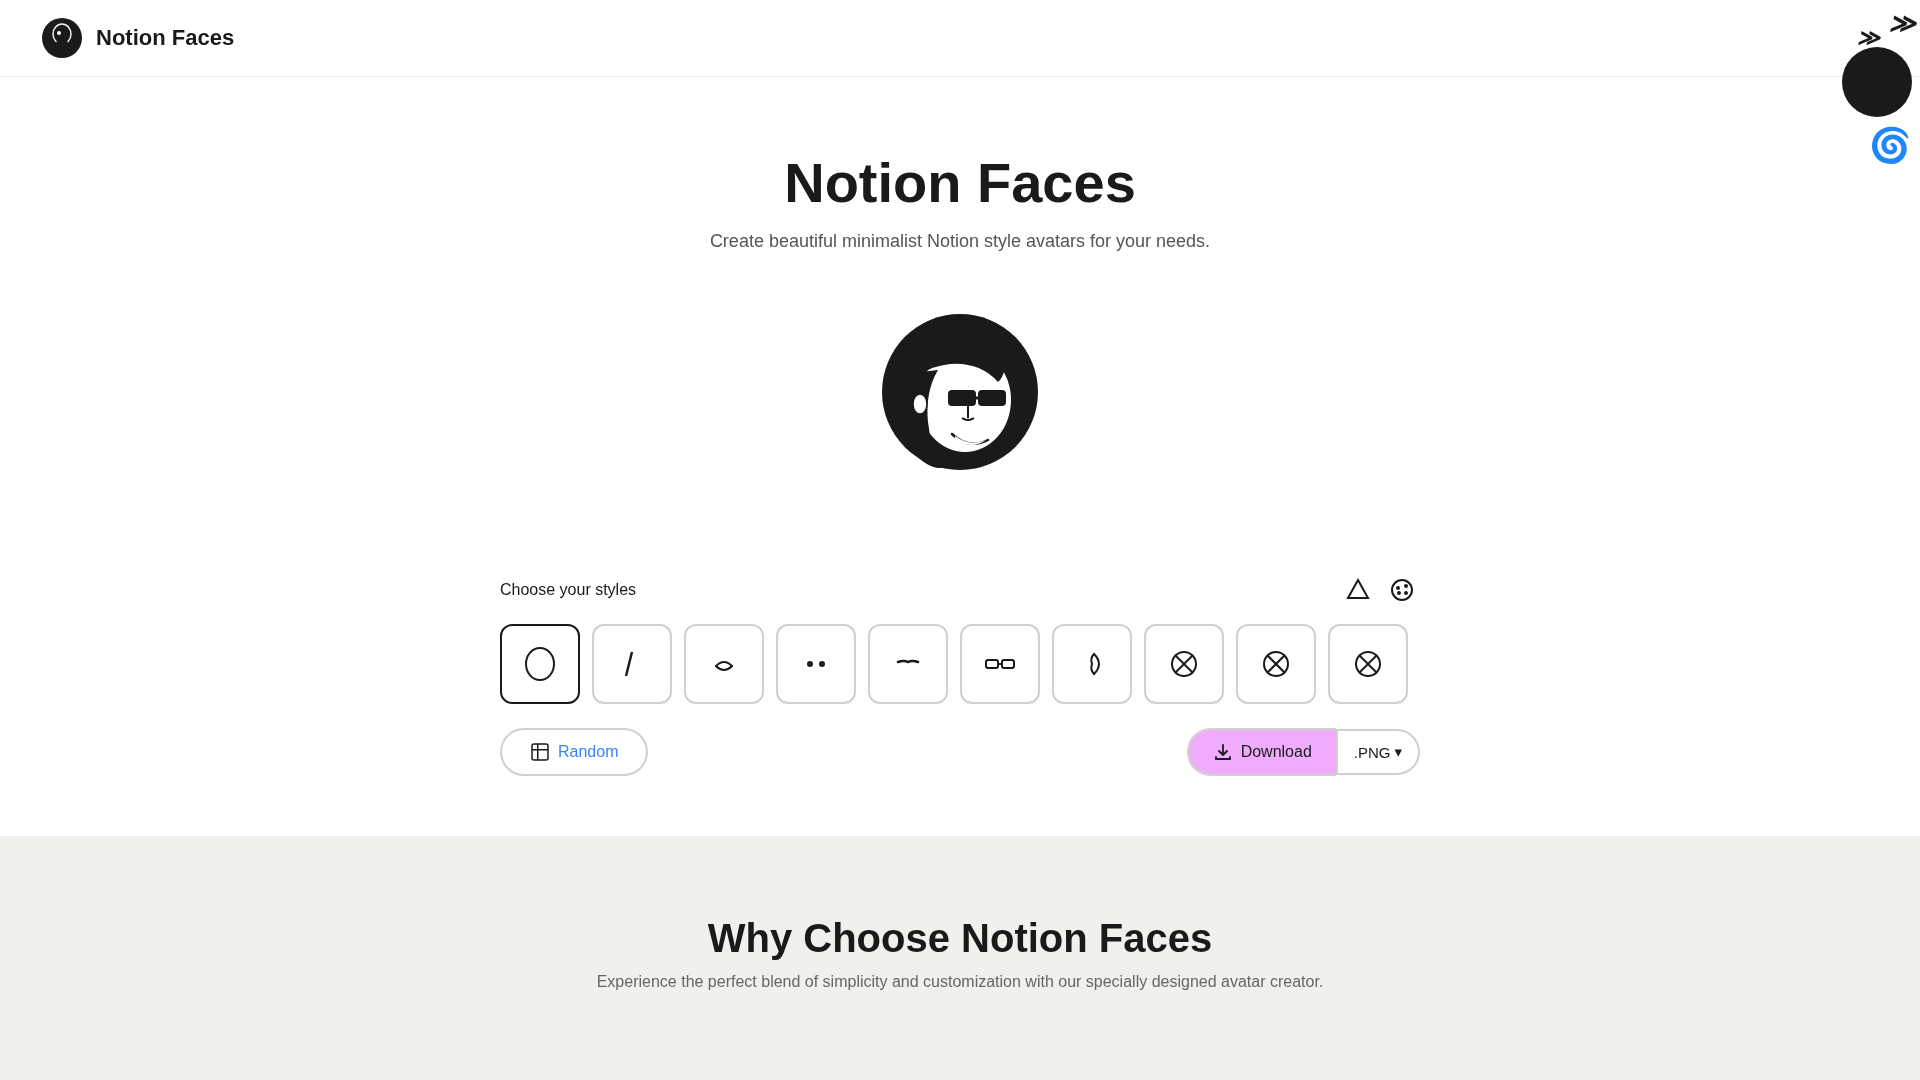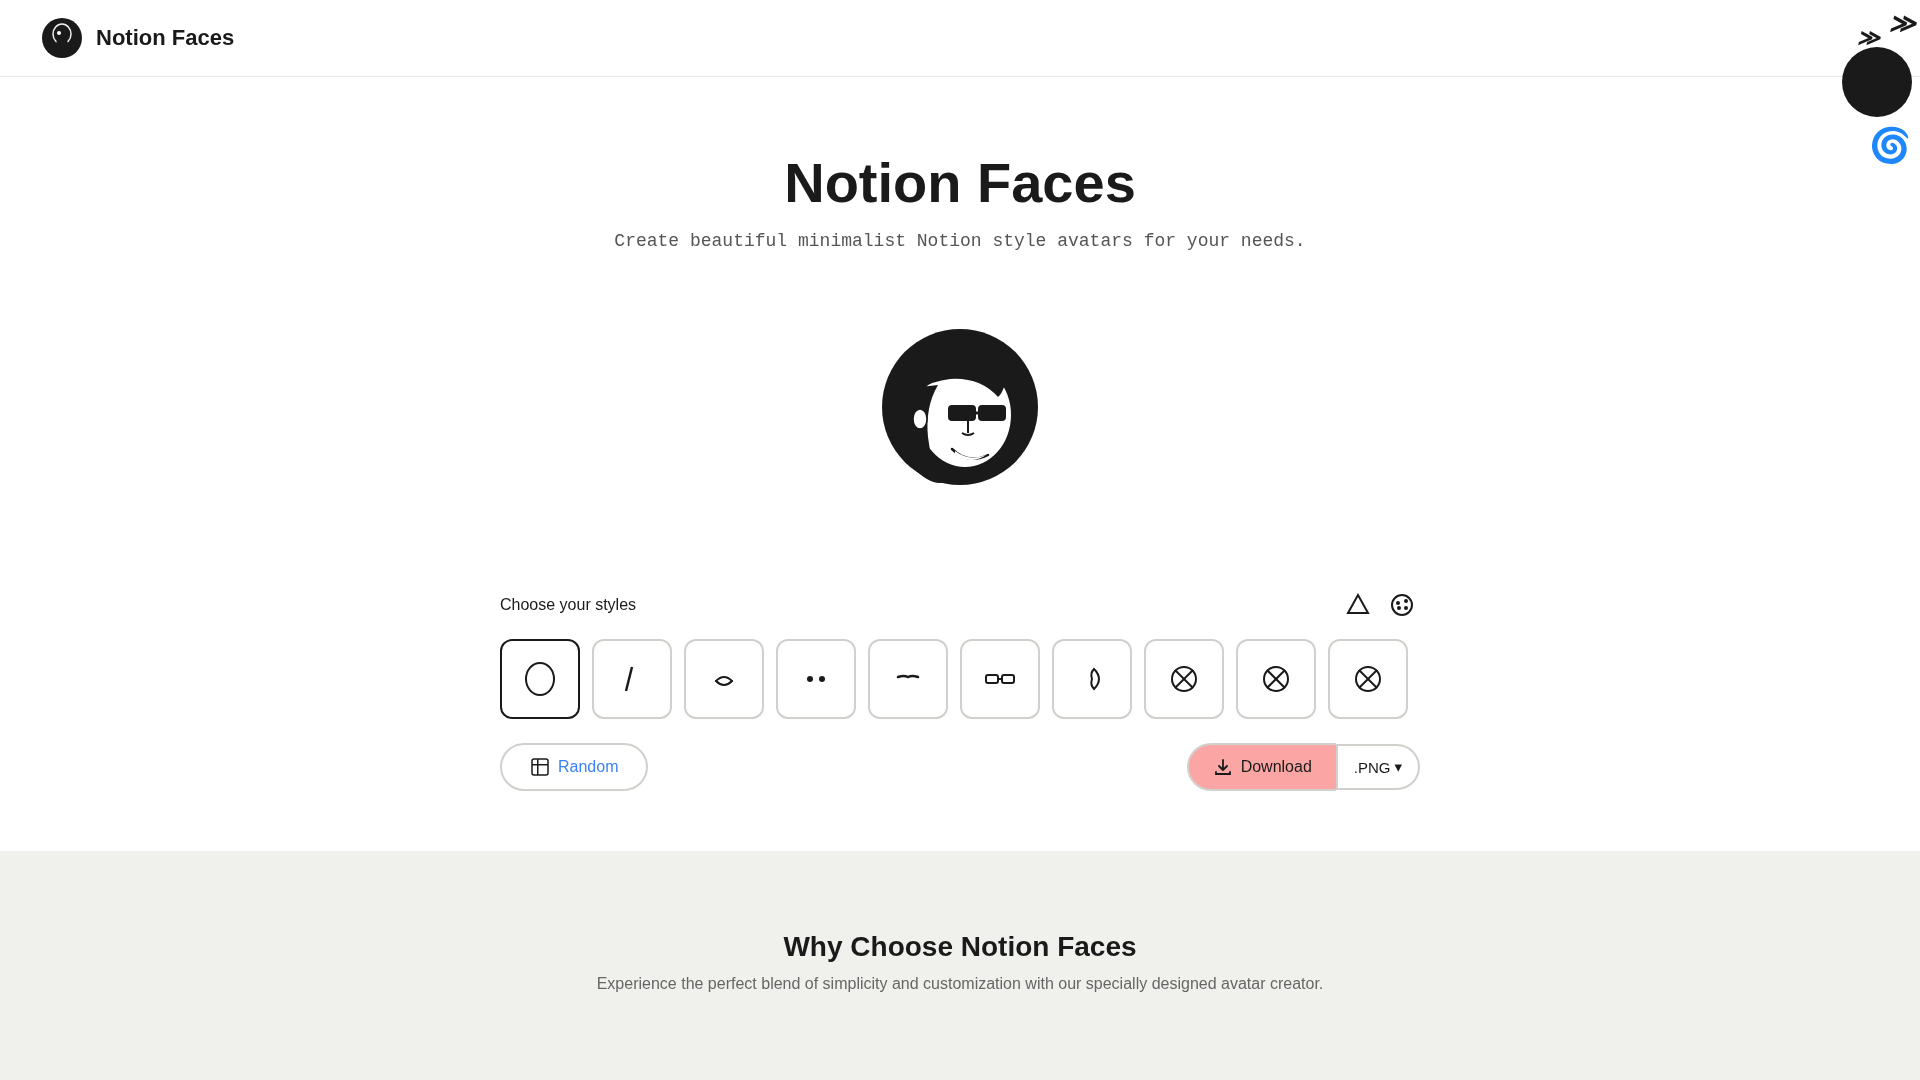--- a/index.html
+++ b/index.html
@@ -60,22 +60,21 @@
     }
     .hero-title {
       font-size: 56px;
       font-weight: 700;
       color: #1a1a1a;
       margin-bottom: 16px;
     }
     .hero-subtitle {
       font-size: 18px;
       color: #555;
-      margin-bottom: 56px;
-      font-family: Liberation Mono, monospace;
+      margin-bottom: 40px;
     }
 
     
     .avatar-container {
       display: flex;
       justify-content: center;
       margin-bottom: 40px;
     }
 
     
@@ -163,21 +162,21 @@
       align-items: center;
       gap: 0;
     }
     .download-btn {
       display: flex;
       align-items: center;
       gap: 8px;
       padding: 12px 24px;
       border: 2px solid #d0d0cc;
       border-radius: 30px 0 0 30px;
-      background: #fca5a5;
+      background: #f0abfc;
       font-size: 16px;
       font-weight: 500;
       cursor: pointer;
       color: #1a1a1a;
       border-right: none;
     }
     .format-btn {
       display: flex;
       align-items: flex-end;
       gap: 4px;
@@ -191,21 +190,21 @@
       color: #1a1a1a;
     }
 
     
     .why-section {
       background: #f0f0ed;
       padding: 80px 40px 60px;
       text-align: center;
     }
     .why-title {
-      font-size: 28px;
+      font-size: 40px;
       font-weight: 700;
       color: #1a1a1a;
       margin-bottom: 12px;
     }
     .why-subtitle {
       font-size: 16px;
       color: #666;
       margin-bottom: 60px;
     }
 

